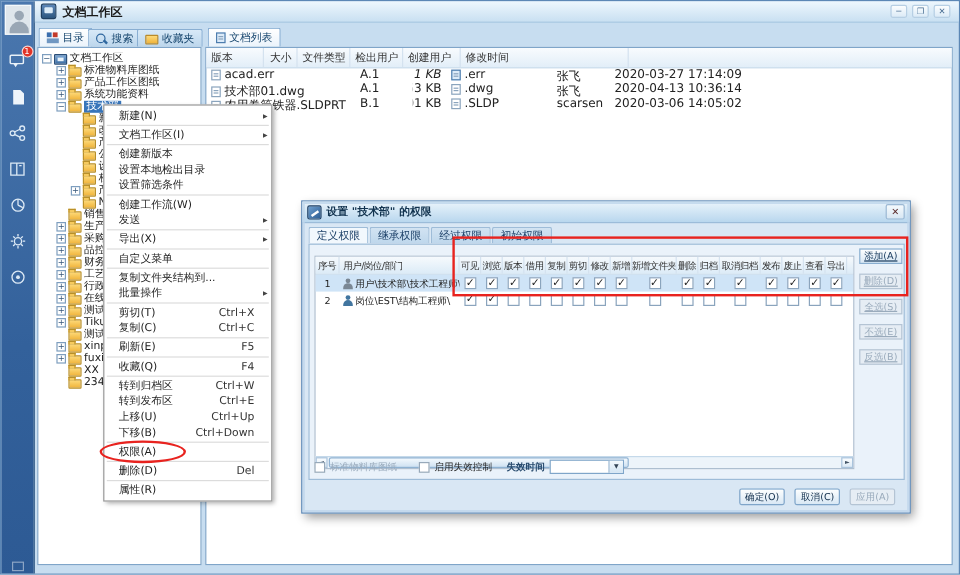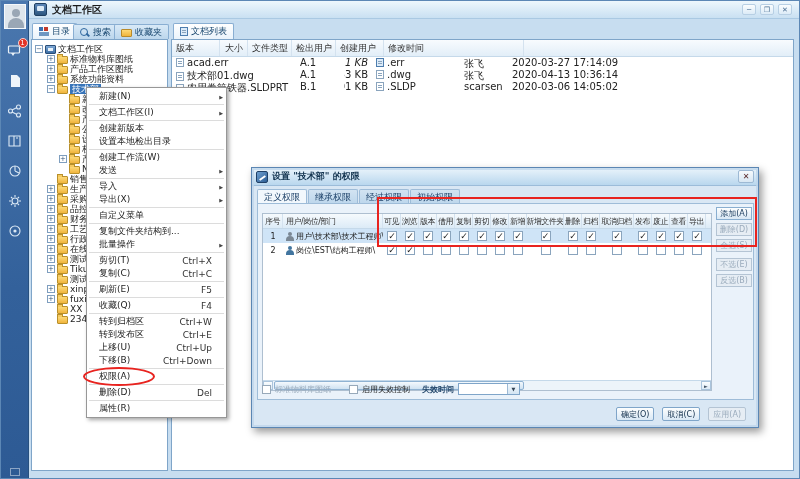--- a/index.html
+++ b/index.html
@@ -147,23 +147,23 @@
   .uico.g::before,.uico.g::after { background:#7a8794; }
   .uico.b::before,.uico.b::after { background:#41759f; }
   .tbl-body { flex:1; }
   .hscroll { height:10px; border-top:1px solid #c5d9ea; background:#edf4fa; position:relative; }
   .hs-arrow { position:absolute; top:0; width:10px; height:9px; font-size:5px; line-height:9px;
               text-align:center; color:#456; background:linear-gradient(180deg,#fbfdfe,#dceaf6);
               border:1px solid #aac4dc; cursor:pointer; }
   .hs-thumb { position:absolute; left:11px; top:0; width:250px; height:9px; border:1px solid #8fb2d2;
               background:linear-gradient(180deg,#f4f9fd,#cfe2f2); border-radius:2px; cursor:pointer; }
   .sidebtns { position:absolute; left:458px; top:3px; width:36px; }
-  .sbtn { width:36px; height:13px; margin-bottom:3px; font-size:8px; text-align:center; line-height:12px;
+  .sbtn { width:36px; height:13px; margin-bottom:8px; font-size:8px; text-align:center; line-height:12px;
           border:1px solid #89aed0; border-radius:0; color:#17395c; cursor:pointer;
-          background:linear-gradient(180deg,#fdfefe,#d9e8f5); }
+          background:linear-gradient(180deg,#fdfefe,#d9e8f5);text-decoration:underline; }
   .sbtn.dis { color:#9aabbc; border-color:#b4c4d4; background:#e6edf4; }
   .sbtn.gap { margin-top:6px; }
   .pfoot { position:absolute; left:4px; bottom:3px; height:14px; display:flex; align-items:center;
            font-size:8px; gap:4px; width:480px; }
   .fcb { width:9px; height:9px; border:1px solid #97a9ba; background:#fff; cursor:pointer; }
   .dimtxt { color:#9aabbc; }
   .lbl-exp { color:#274a6d; font-weight:bold; margin-left:8px; }
   .combo { width:62px; height:12px; background:#fff; border:1px solid #7fa5c9; position:relative; cursor:pointer; }
   .combo::after { content:"▼"; position:absolute; right:0; top:0; width:11px; height:100%; font-size:5px;
            line-height:10px; text-align:center; color:#345; background:linear-gradient(180deg,#f3f9fd,#d4e5f3);
@@ -512,31 +512,31 @@
       <div class="mi sub">
         <span>文档工作区(I)</span>
       </div>
       <div class="msep"></div>
       <div class="mi">
         <span>创建新版本</span>
       </div>
       <div class="mi">
         <span>设置本地检出目录</span>
       </div>
+      <div class="mi">
+        <span>设置筛选条件</span>
+      </div>
       <div class="msep"></div>
       <div class="mi">
         <span>创建工作流(W)</span>
       </div>
       <div class="mi sub">
         <span>发送</span>
       </div>
       <div class="msep"></div>
-      <div class="mi sub">
-        <span>导入</span>
-      </div>
       <div class="mi sub">
         <span>导出(X)</span>
       </div>
       <div class="msep"></div>
       <div class="mi">
         <span>自定义菜单</span>
       </div>
       <div class="msep"></div>
       <div class="mi">
         <span>复制文件夹结构到...</span>

